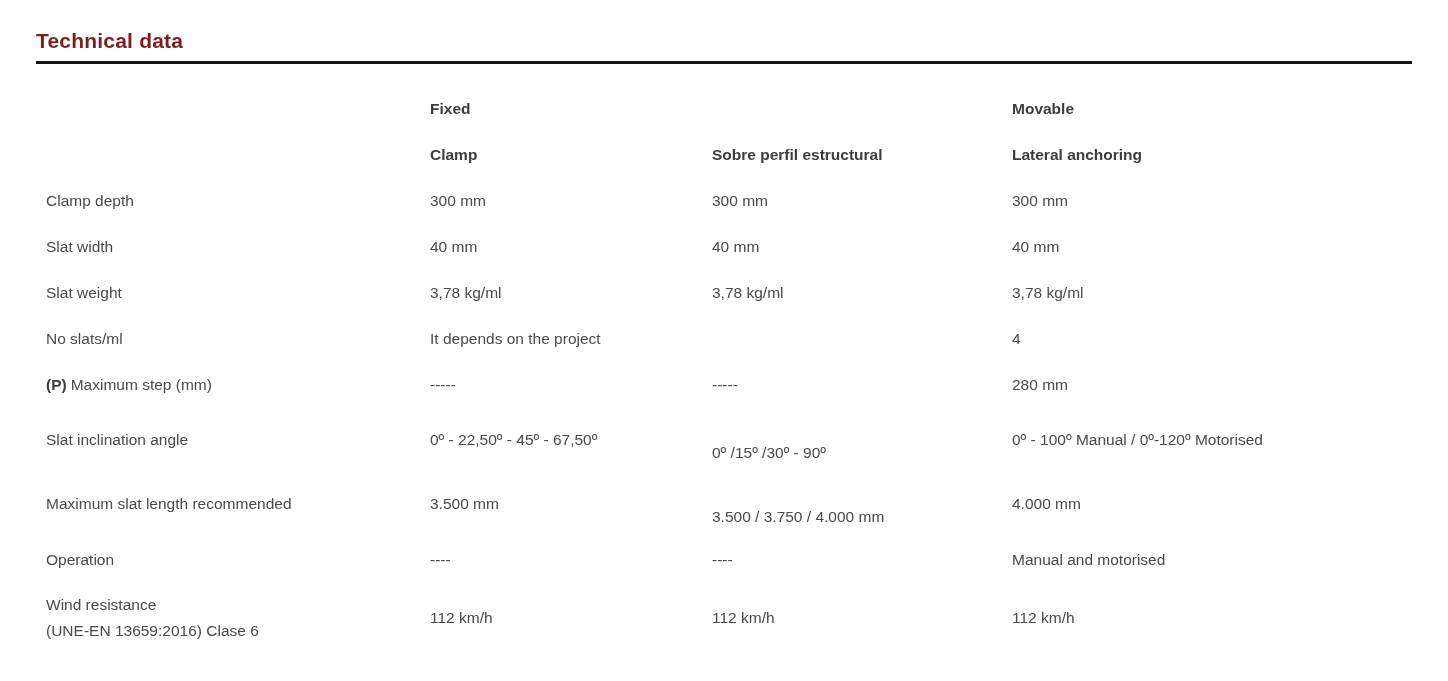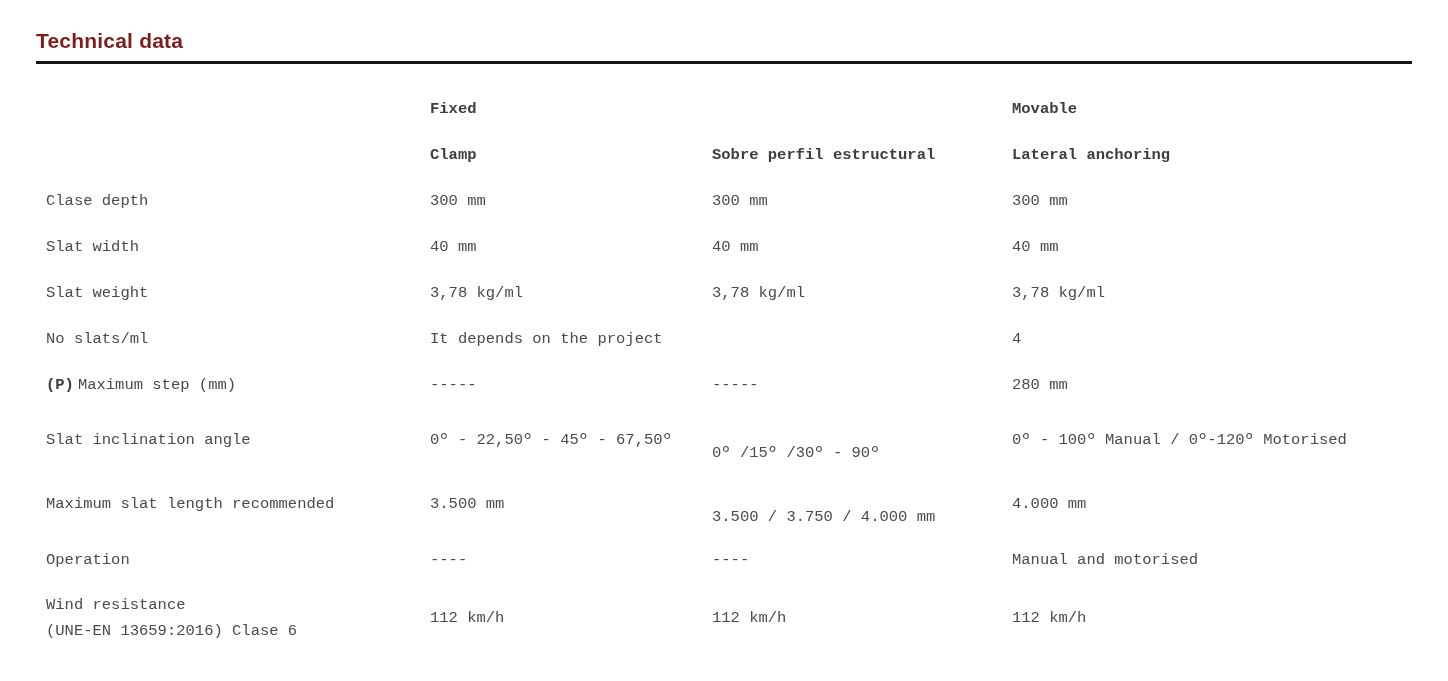--- a/index.html
+++ b/index.html
@@ -31,21 +31,20 @@
     margin: 5px 0 0 0;
   }
   .ttable {
     margin-top: 22px;
     font-size: 15.5px;
   }
   .trow {
     display: grid;
     grid-template-columns: 394px 282px 300px 1fr;
     align-items: center;
-    font-family: Liberation Mono, monospace;
   }
   .cell {
     line-height: 1.3;
     padding-right: 14px;
   }
   .cell.label {
     padding-left: 10px;
   }
   .bold {
     font-weight: bold;
@@ -82,21 +81,21 @@
 
     <div class="trow" style="height:46px">
       <div class="cell label"></div>
       <div class="cell bold">Clamp</div>
       <div class="cell bold">Sobre perfil estructural</div>
       <div class="cell bold">Lateral anchoring</div>
     </div>
 
     <div id="table-body">
         <div class="trow" style="height: 46px;">
-          <div class="cell label">Clase depth</div>
+          <div class="cell label">Clamp depth</div>
           <div class="cell">300 mm</div>
           <div class="cell">300 mm</div>
           <div class="cell">300 mm</div>
         </div>
         <div class="trow" style="height: 46px;">
           <div class="cell label">Slat width</div>
           <div class="cell">40 mm</div>
           <div class="cell">40 mm</div>
           <div class="cell">40 mm</div>
         </div>

